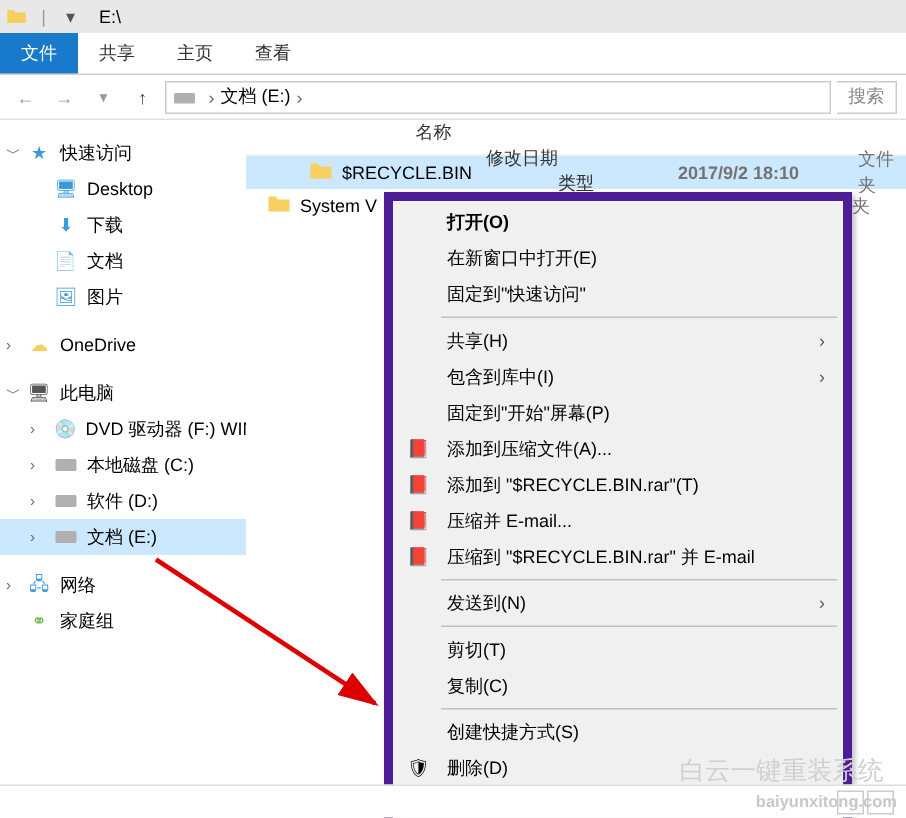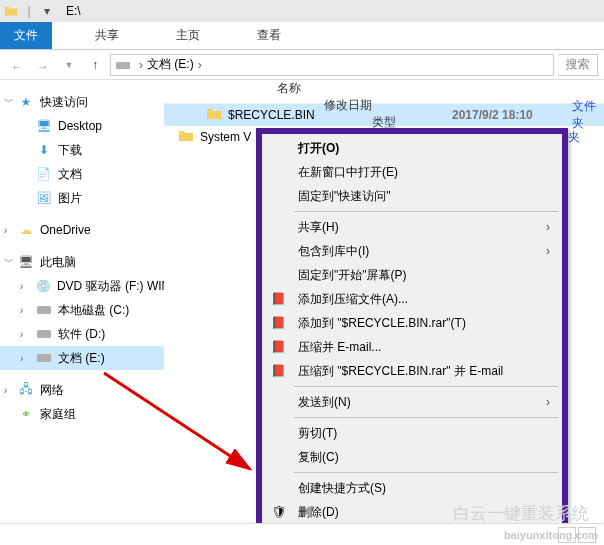--- a/index.html
+++ b/index.html
@@ -3,21 +3,21 @@
 <meta charset="utf-8">
 <style>
 * { margin: 0; padding: 0; box-sizing: border-box; font-family: "Microsoft YaHei", "Segoe UI", sans-serif; font-size: 12px; }
 body { width: 604px; height: 545px; background: #fff; overflow: hidden; position: relative; }
 
 .titlebar { height: 22px; background: #e8e8e8; display: flex; align-items: center; padding: 0 4px; }
 .titlebar .qat { display: flex; gap: 4px; align-items: center; }
 .titlebar .qat span { width: 14px; height: 14px; display: inline-flex; align-items: center; justify-content: center; }
 .titlebar .title { margin-left: 12px; }
 
-.ribbon-tabs { height: 28px; display: flex; align-items: stretch; border-bottom: 1px solid #ccc; gap: 29px; }
+.ribbon-tabs { height: 28px; display: flex; align-items: stretch; border-bottom: 1px solid #ccc; }
 .file-tab { background: #1979ca; color: #fff; padding: 0 14px; display: flex; align-items: center; }
 .tab { padding: 0 14px; display: flex; align-items: center; border-right: 0; color: #333; }
 
 .navbar { height: 30px; display: flex; align-items: center; padding: 3px 6px; border-bottom: 1px solid #e0e0e0; gap: 4px; }
 .nav-btn { width: 22px; height: 22px; display: flex; align-items: center; justify-content: center; color: #999; }
 .nav-btn.enabled { color: #333; }
 .breadcrumb { flex: 1; border: 1px solid #ccc; height: 22px; display: flex; align-items: center; padding: 0 4px; }
 .bc-icon { width: 16px; height: 16px; margin-right: 4px; }
 .bc-sep { margin: 0 4px; color: #666; }
 .search { width: 40px; border: 1px solid #ccc; border-left: none; height: 22px; display: flex; align-items: center; justify-content: center; color: #888; }
@@ -35,21 +35,21 @@
 .content { flex: 1; position: relative; }
 .cols { display: flex; height: 24px; align-items: center; border-bottom: 1px solid #eee; color: #333; flex-direction: column; }
 .col-name { width: 250px; padding-left: 18px; }
 .col-date { width: 120px; }
 .col-type { flex: 1; }
 .row { display: flex; height: 22px; align-items: center; }
 .row.selected { background: #cce8ff; padding-left: 28px; }
 .row .ico { width: 16px; height: 16px; margin-left: 14px; margin-right: 6px; }
 .row .name { flex: 0 0 224px; }
 .row .date { flex: 0 0 120px; color: #737373; font-weight: bold; }
-.row .type { color: #1d4ed8; }
+.row .type { color: #737373; }
 
 .context-menu { position: absolute; left: 256px; top: 128px; width: 312px; background: #f0f0f0; border: 6px solid #4c1d95; box-shadow: 2px 2px 4px rgba(0,0,0,.25); padding: 2px; }
 .cm-item { display: flex; align-items: center; height: 24px; padding-left: 34px; padding-right: 10px; position: relative; }
 .cm-item .cm-ico { position: absolute; left: 6px; width: 18px; height: 18px; display: flex; align-items: center; justify-content: center; }
 .cm-item .arrow { margin-left: auto; color: #555; }
 .cm-sep { height: 1px; background: #c0c0c0; margin: 3px 2px 3px 30px; }
 
 .arrow-line { position: absolute; left: 100px; top: 369px; width: 160px; height: 110px; pointer-events: none; }
 
 .statusbar { height: 22px; border-top: 1px solid #ddd; display: flex; align-items: center; padding: 0 8px; font-size: 11px; color: #666; position: absolute; bottom: 0; left: 0; right: 0; background: #fff; }

